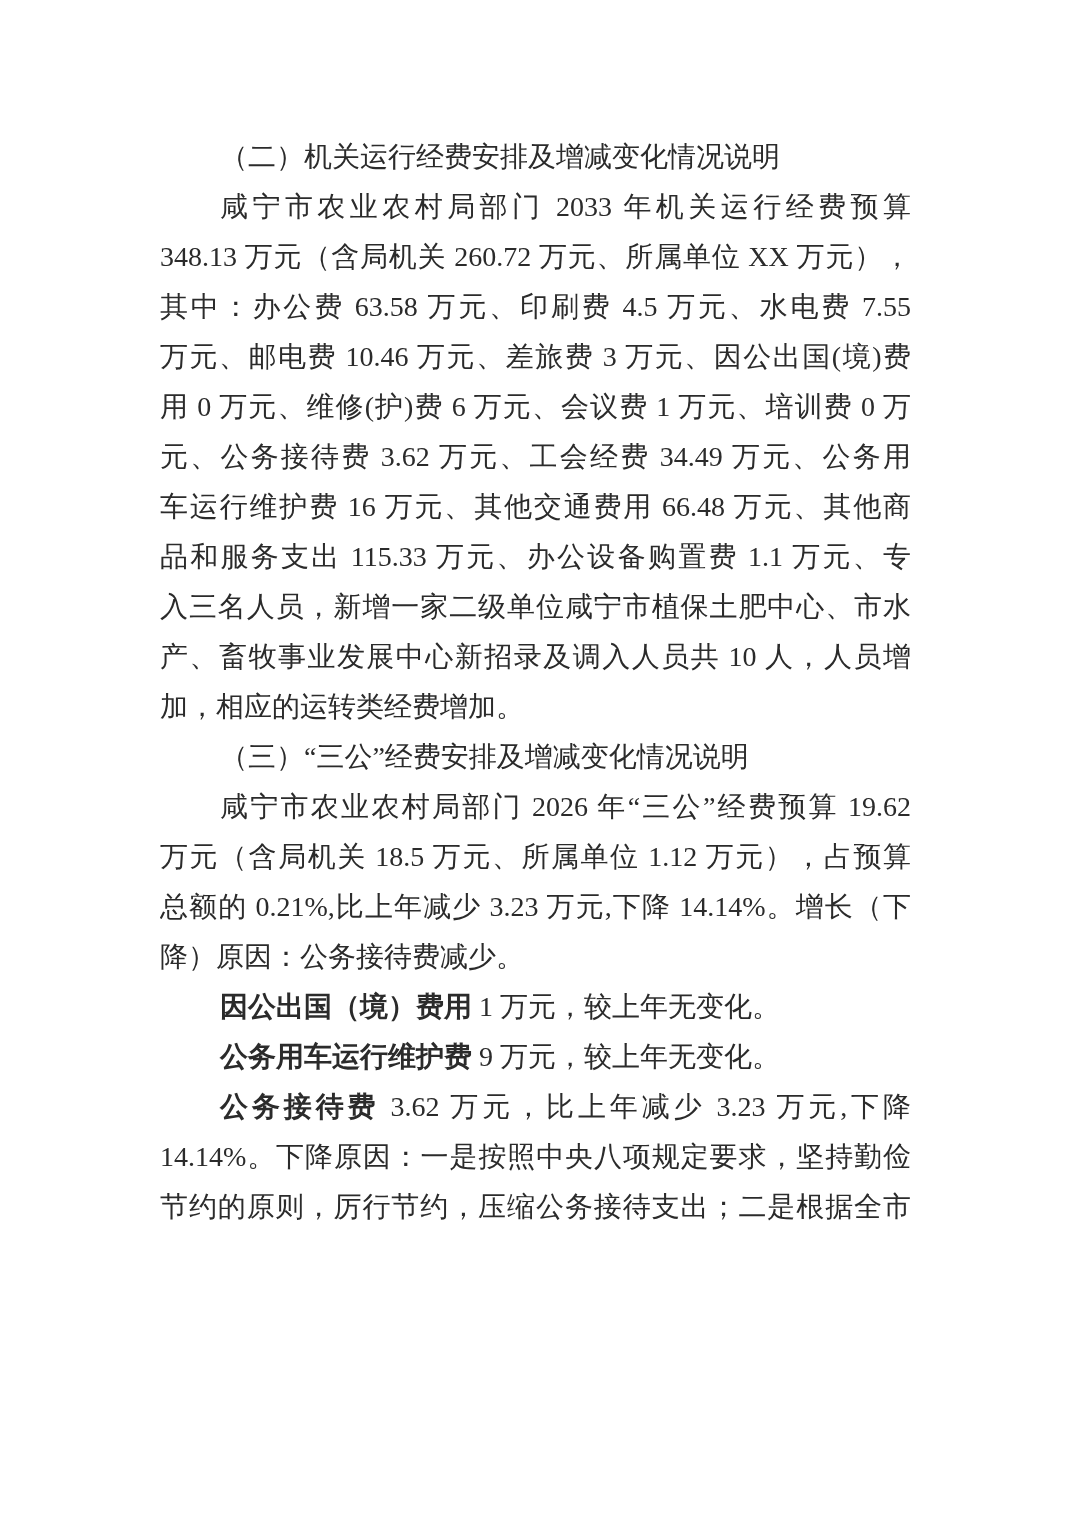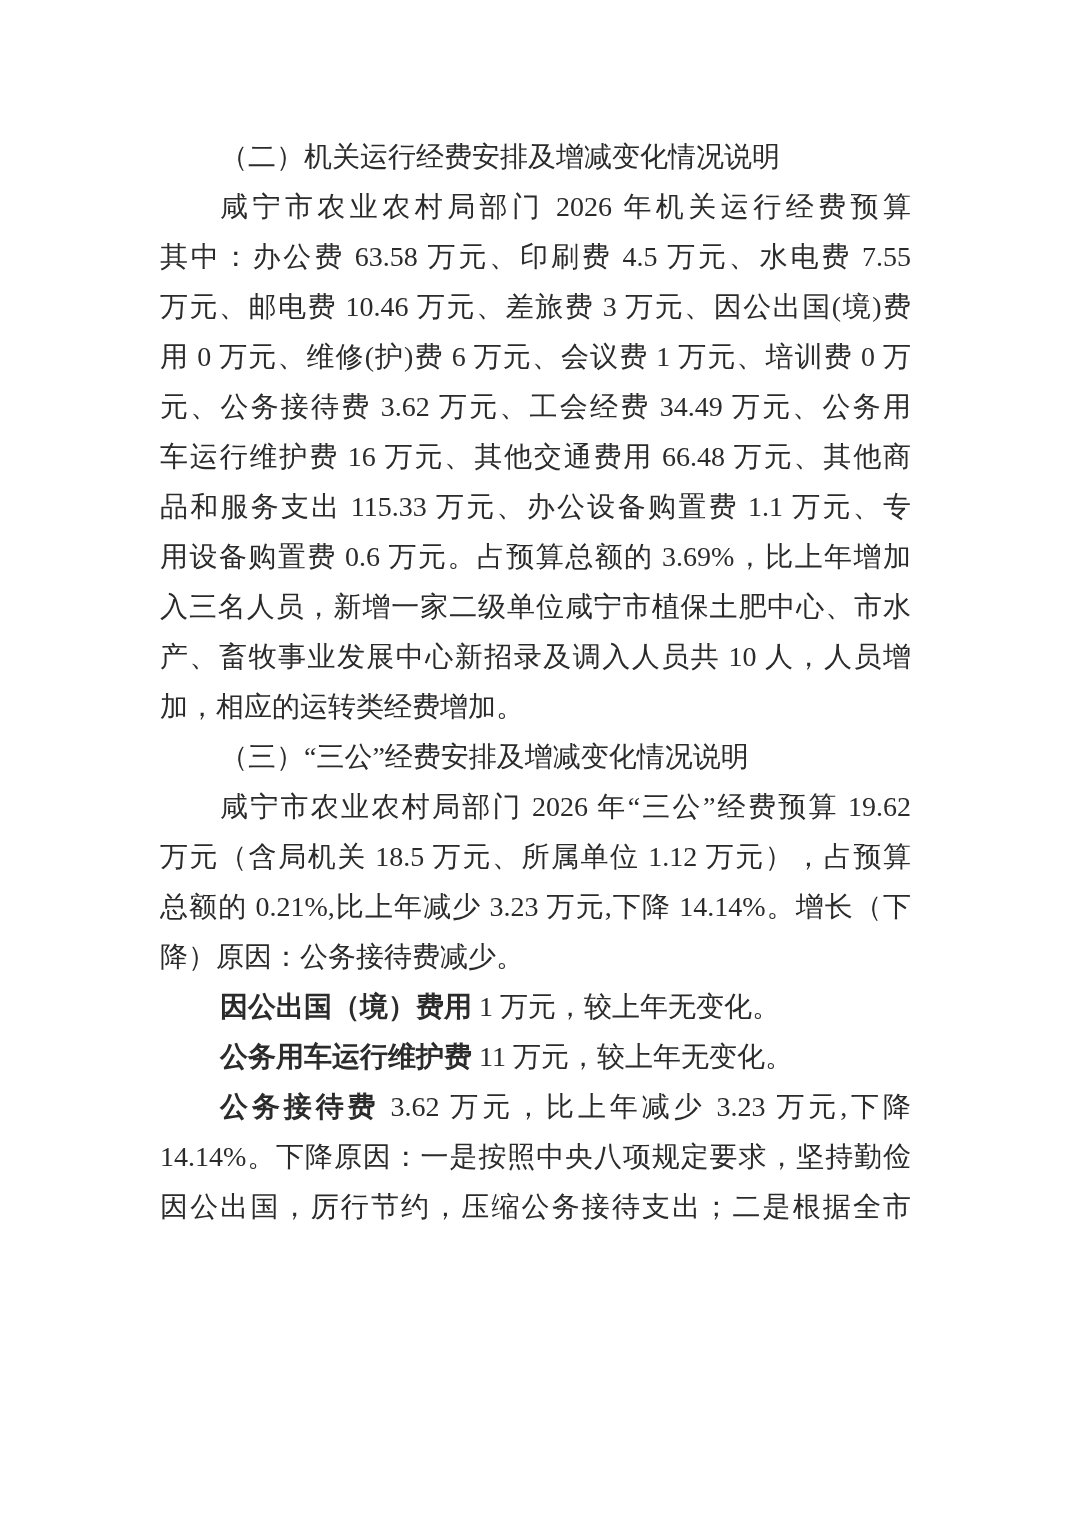--- a/index.html
+++ b/index.html
@@ -45,35 +45,35 @@
     font-weight: bold;
     margin-top: 8px;
   }
 </style>
 </head>
 <body style="background: rgb(255, 255, 255);">
 
 <div class="page">
   <div class="text-block" id="text-block" style="color: rgb(43, 43, 43);">
       <div class="line i">（二）机关运行经费安排及增减变化情况说明</div>
-      <div class="line j i">咸宁市农业农村局部门 2026 年机关运行经费预算</div>
+      <div class="line j i">咸宁市农业农村局部门 2033 年机关运行经费预算</div>
+      <div class="line j">348.13 万元（含局机关 260.72 万元、所属单位 XX 万元），</div>
       <div class="line j">其中：办公费 63.58 万元、印刷费 4.5 万元、水电费 7.55</div>
       <div class="line j">万元、邮电费 10.46 万元、差旅费 3 万元、因公出国(境)费</div>
       <div class="line j">用 0 万元、维修(护)费 6 万元、会议费 1 万元、培训费 0 万</div>
       <div class="line j">元、公务接待费 3.62 万元、工会经费 34.49 万元、公务用</div>
       <div class="line j">车运行维护费 16 万元、其他交通费用 66.48 万元、其他商</div>
       <div class="line j">品和服务支出 115.33 万元、办公设备购置费 1.1 万元、专</div>
-      <div class="line j">用设备购置费 0.6 万元。占预算总额的 3.69%，比上年增加</div>
       <div class="line j">入三名人员，新增一家二级单位咸宁市植保土肥中心、市水</div>
       <div class="line j">产、畜牧事业发展中心新招录及调入人员共 10 人，人员增</div>
       <div class="line">加，相应的运转类经费增加。</div>
       <div class="line i">（三）“三公”经费安排及增减变化情况说明</div>
       <div class="line j i">咸宁市农业农村局部门 2026 年“三公”经费预算 19.62</div>
       <div class="line j">万元（含局机关 18.5 万元、所属单位 1.12 万元），占预算</div>
       <div class="line j">总额的 0.21%,比上年减少 3.23 万元,下降 14.14%。增长（下</div>
       <div class="line">降）原因：公务接待费减少。</div>
       <div class="line i"><b>因公出国（境）费用</b><span> 1 万元，较上年无变化。</span></div>
-      <div class="line i"><b>公务用车运行维护费</b><span> 11 万元，较上年无变化。</span></div>
+      <div class="line i"><b>公务用车运行维护费</b><span> 9 万元，较上年无变化。</span></div>
       <div class="line j i"><b>公务接待费</b><span> 3.62 万元，比上年减少 3.23 万元,下降</span></div>
       <div class="line j">14.14%。下降原因：一是按照中央八项规定要求，坚持勤俭</div>
-      <div class="line j">因公出国，厉行节约，压缩公务接待支出；二是根据全市</div>
+      <div class="line j">节约的原则，厉行节约，压缩公务接待支出；二是根据全市</div>
     </div>
 </div>
 
 </body></html>

